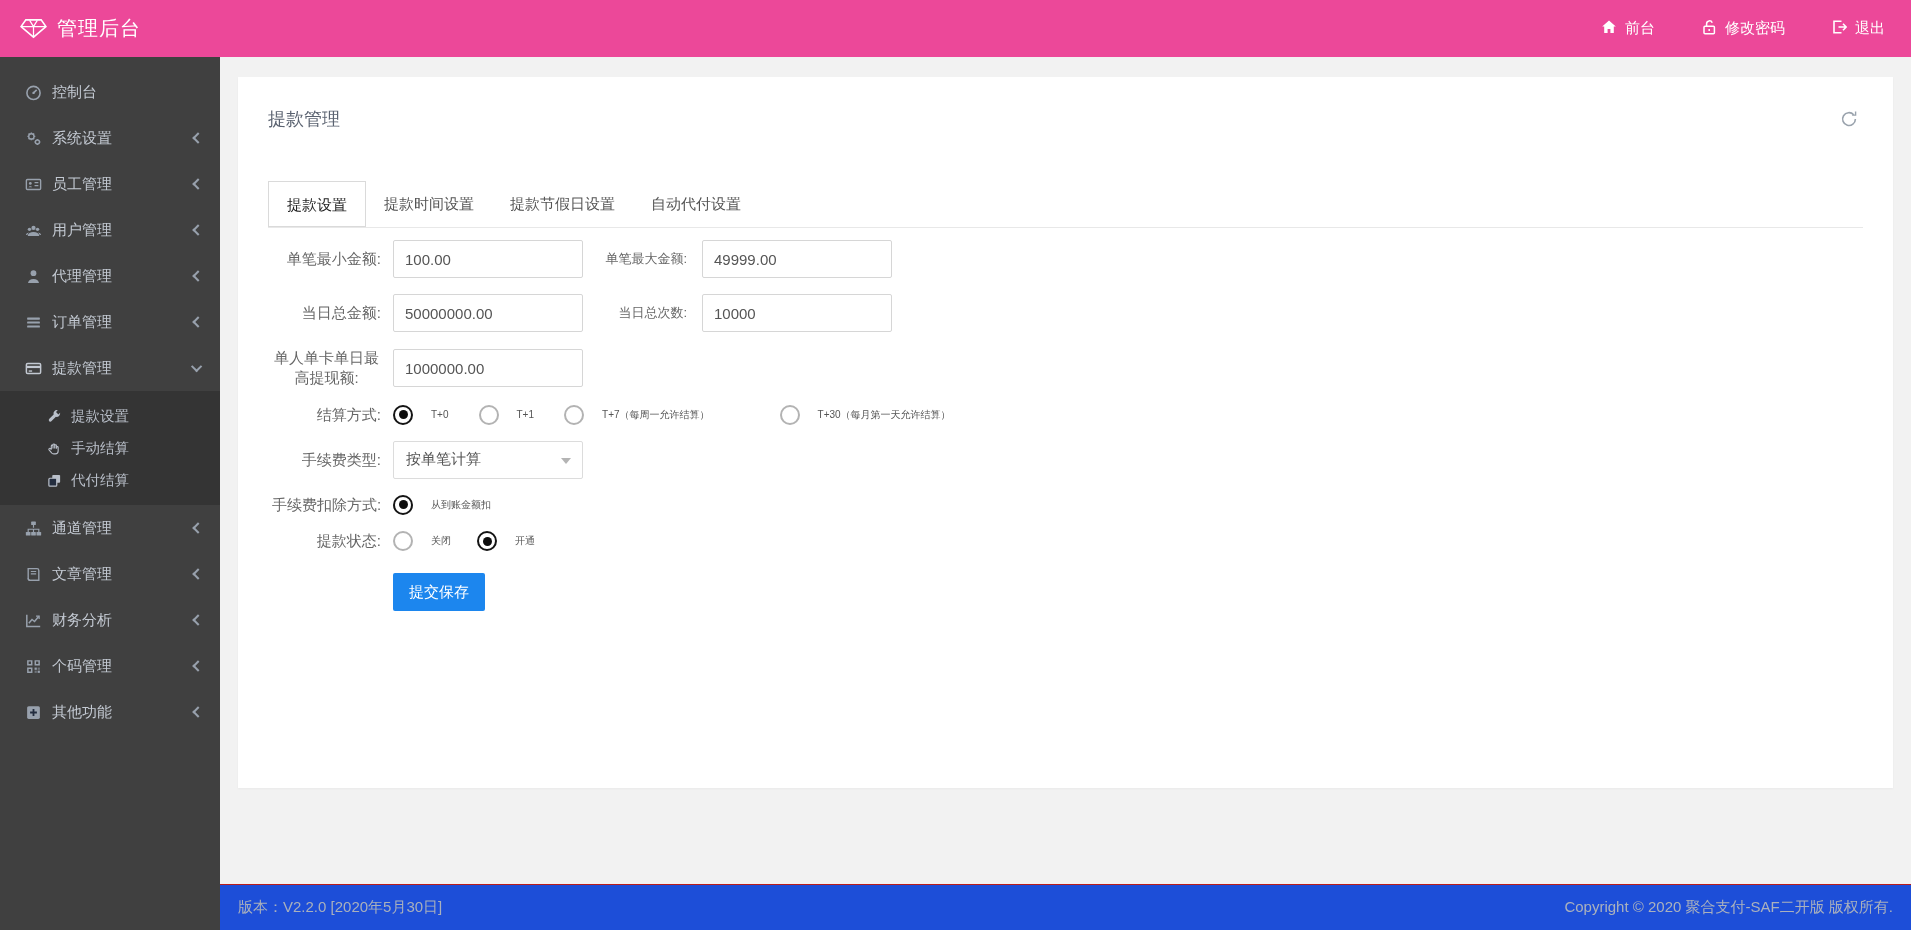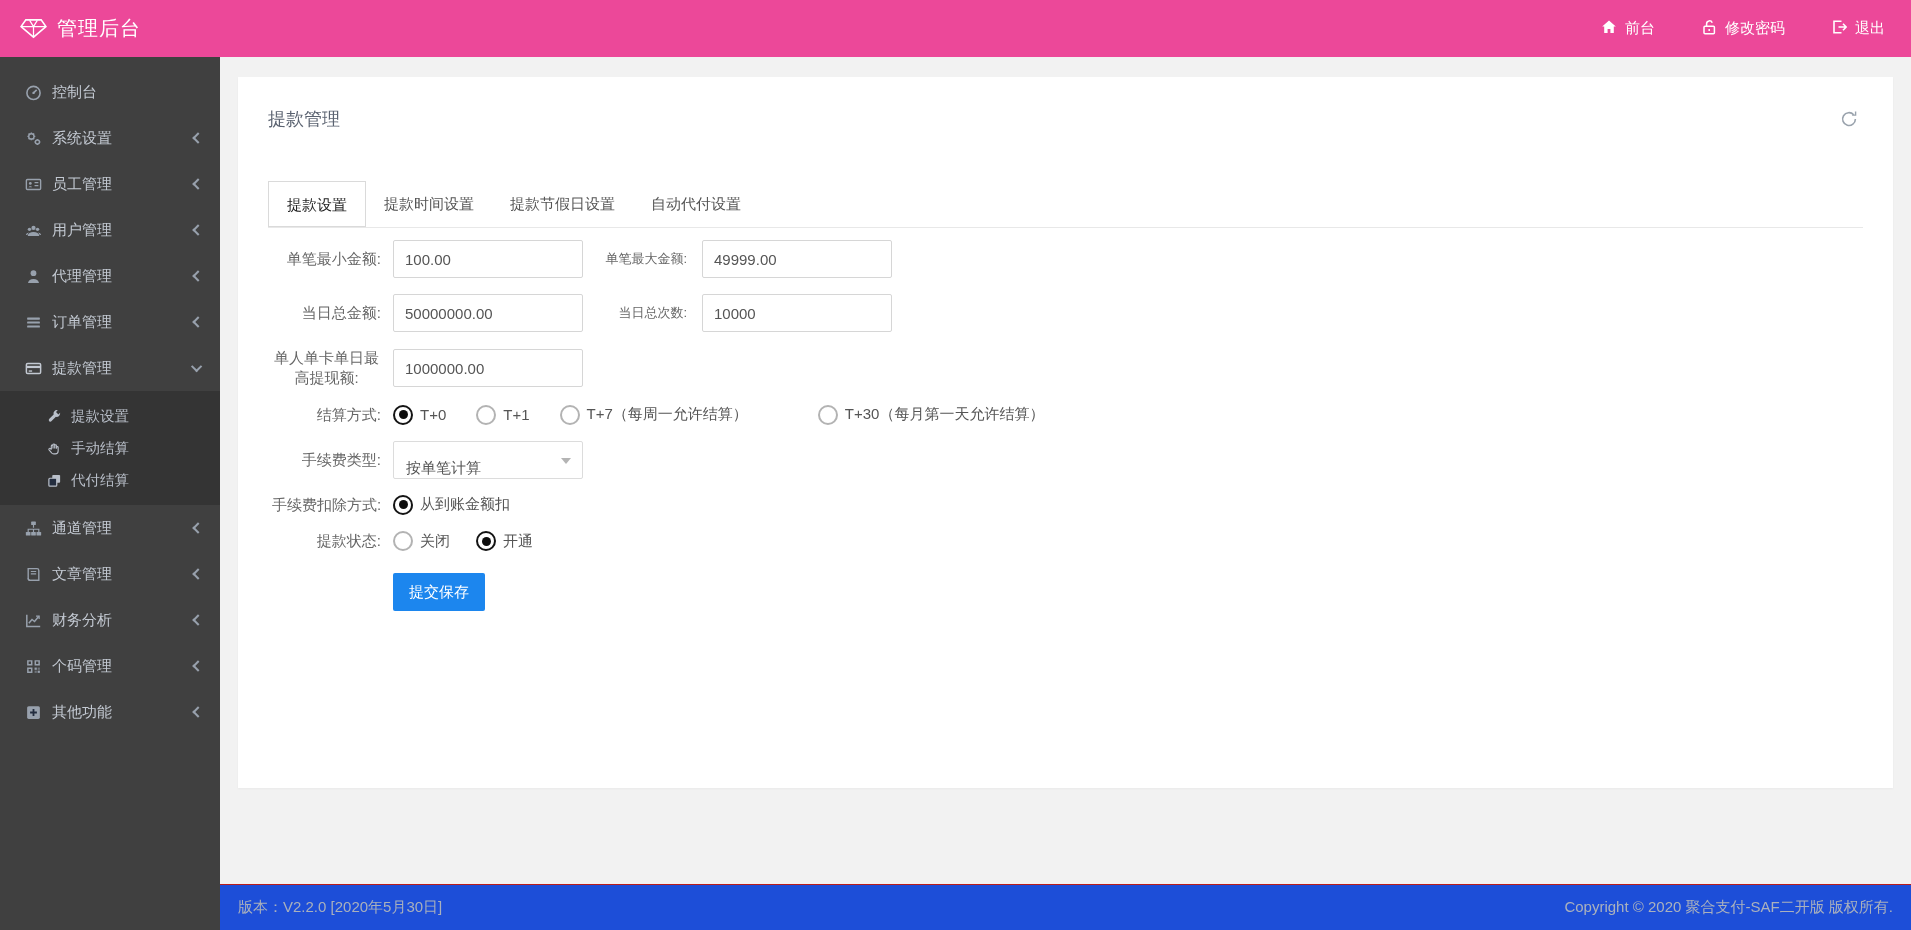--- a/index.html
+++ b/index.html
@@ -54,35 +54,35 @@
   .lbl.wrap { text-align:center; padding-right:4px; }
   .lbl2 { width:112px; padding-right:8px; text-align:right; font-size:13px;
     color:#666; line-height:1.35; flex-shrink:0; }
   .lbl2.wrap { text-align:center; }
   .txt { width:190px; height:38px; border:1px solid #d6d6d6; border-radius:2px;
     padding:0 11px; font-size:15px; color:#555; margin-left:4px; outline:none;
     font-family:"Liberation Sans","DejaVu Sans",sans-serif; }
   .txt.second { margin-left:7px; }
 
   .selectbox { width:190px; height:38px; border:1px solid #dcdcdc; border-radius:2px;
-    margin-left:4px; display:flex; align-items:flex-end; padding:0 12px;
+    margin-left:4px; display:flex; align-items:center; padding:0 12px;
     font-size:15px; color:#555; cursor:pointer; position:relative; }
   .caret { position:absolute; right:11px; top:16px; width:0; height:0;
     border-left:5px solid transparent; border-right:5px solid transparent;
     border-top:6px solid #b4b4b4; }
 
   .rgroup { display:flex; align-items:center; margin-left:4px; }
   .ropt { display:flex; align-items:center; margin-right:30px; cursor:pointer; }
   .radio { width:20px; height:20px; border-radius:50%; border:2px solid #b3b3b3;
     background:#fff; display:inline-flex; align-items:center; justify-content:center;
     flex-shrink:0; }
   .radio.checked { border-color:#141414; }
   .radio.checked::after { content:""; width:9px; height:9px; border-radius:50%;
     background:#0d0d0d; }
-  .ropt .rlbl { margin-left:7px; font-size:15px; color:#555; }
+  .ropt .rlbl { margin-left:18px; font-size:10px; color:#555; }
   .ropt.far { margin-left:40px; }
 
   .row-radio { margin-top:8px; }
   .row-deduct { margin-top:12px; }
   .row-status { margin-top:6px; }
 
   .submit-btn { margin-left:125px; margin-top:6px; width:92px; height:38px;
     background:#1c86ee; color:#fff; font-size:15px; border:none; border-radius:2px;
     cursor:pointer; font-family:"Liberation Sans","DejaVu Sans",sans-serif; }
 

